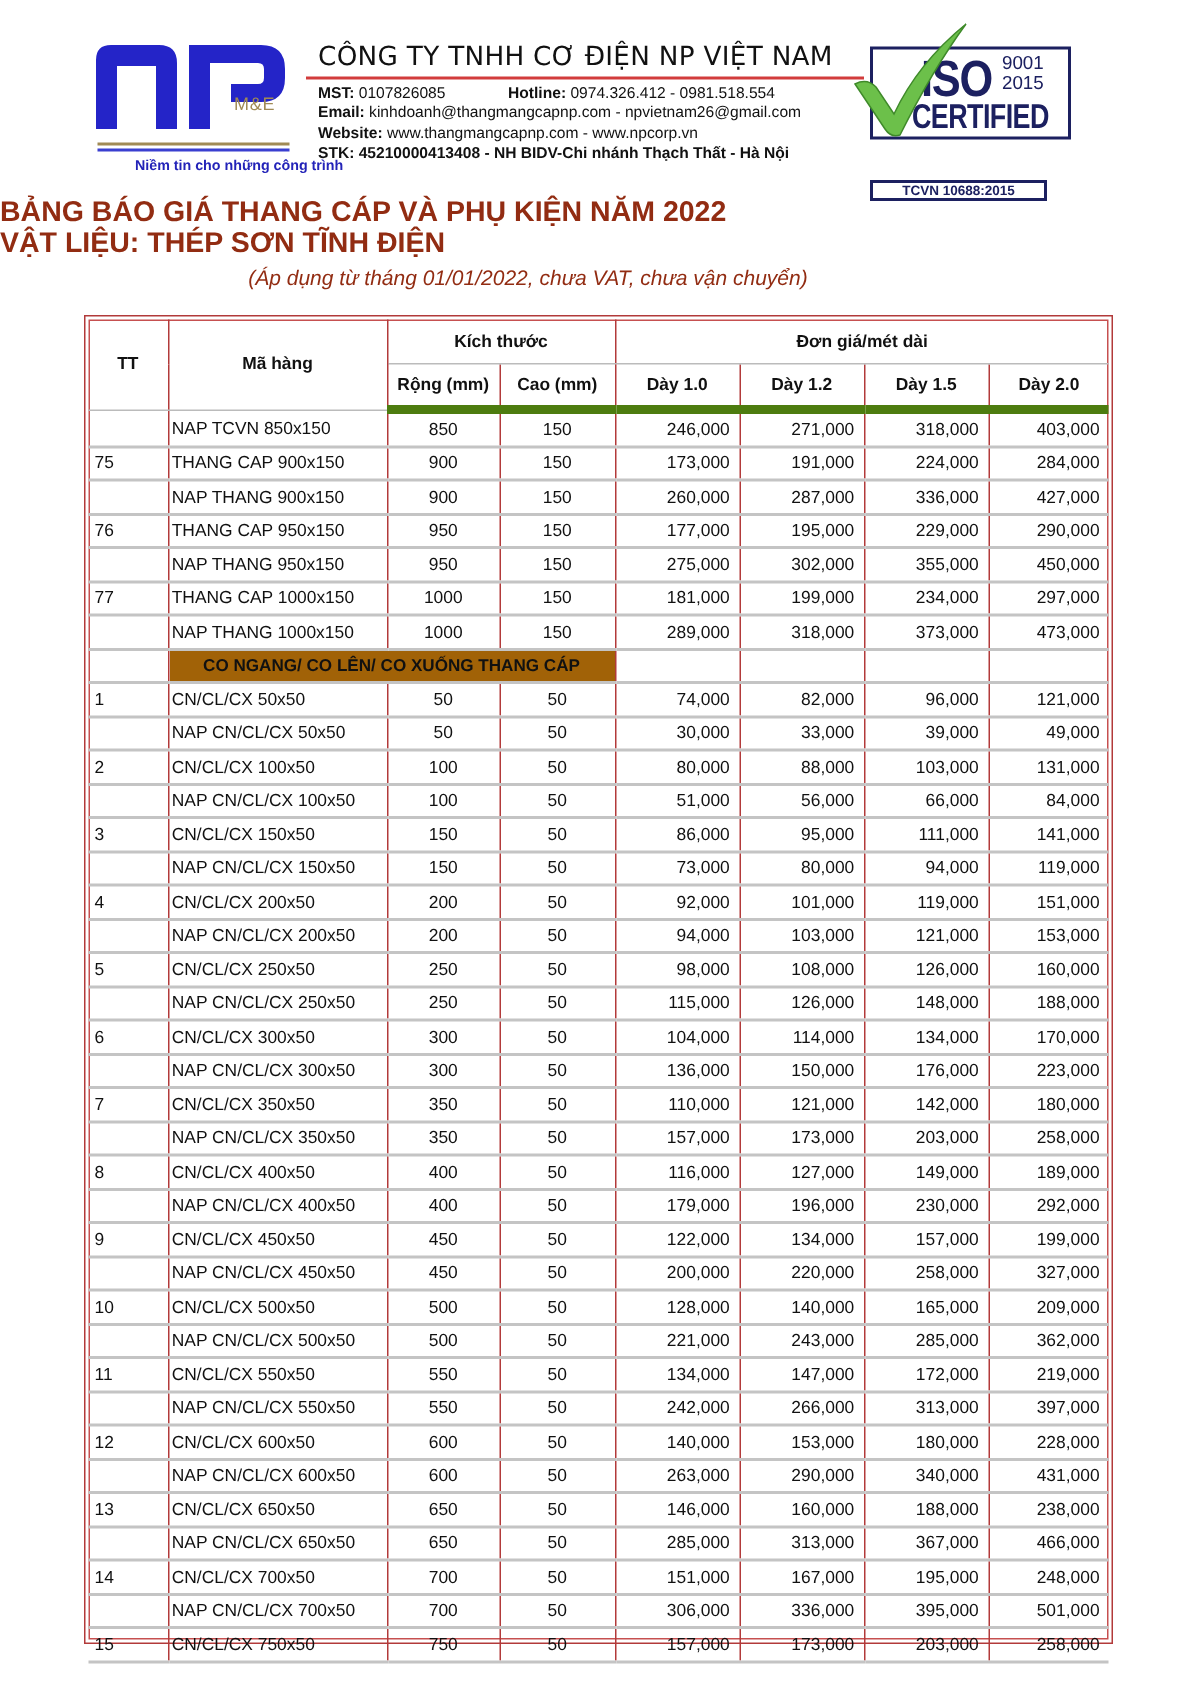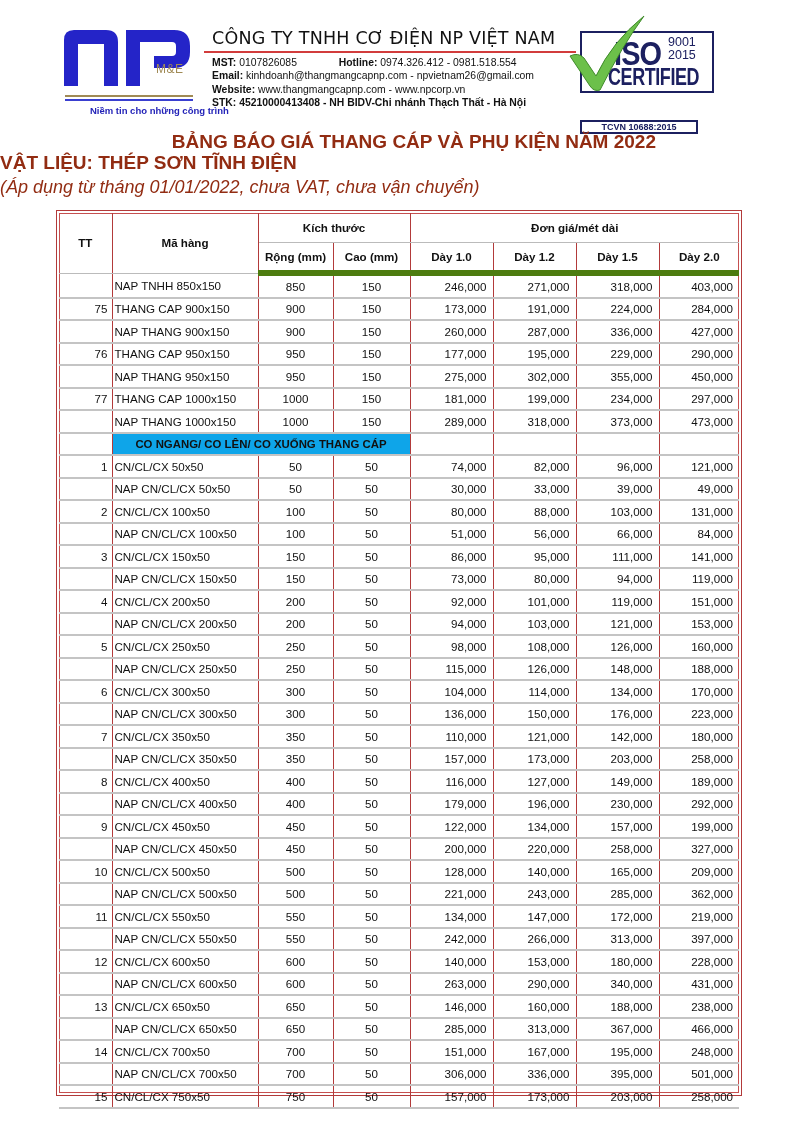--- a/index.html
+++ b/index.html
@@ -22,46 +22,46 @@
 
   .iso { position:absolute; left:568px; top:12px; width:150px; height:100px; }
   .iso-box { position:absolute; left:12px; top:19px; width:134px; height:62px; border:2px solid #1c2060; box-sizing:border-box; background:#fff; }
   .iso-word { position:absolute; left:46px; top:22px; font-family:"Liberation Sans", sans-serif; font-weight:bold; font-size:34px; color:#1c2060; letter-spacing:-1px; transform:scaleX(0.85); transform-origin:left; }
   .iso-num { position:absolute; left:100px; top:24px; font-size:12.5px; line-height:13px; color:#1c2060; }
   .iso-cert { position:absolute; left:40px; top:52px; font-weight:bold; font-size:23px; color:#1c2060; transform:scaleX(0.78); transform-origin:left; letter-spacing:-0.5px; }
   .iso-tcvn { position:absolute; left:12px; top:84px; width:118px; height:14px; border:2px solid #1c2060; box-sizing:border-box; font-size:9px; font-weight:bold; color:#1c2060; text-align:center; line-height:10px;margin-top:24px; }
   .iso-check { position:absolute; left:0; top:0; width:80px; height:80px; }
 
   
-  .title1 { position:absolute; left:0; width:656px; top:131px; text-align:right; font-weight:bold; font-size:19px; color:#922c12; }
+  .title1 { position:absolute; left:0; width:656px; top:131px; text-align:left; font-weight:bold; font-size:19px; color:#922c12; }
   .title2 { position:absolute; left:0; width:800px; top:152px; text-align:left; font-weight:bold; font-size:19px; color:#922c12; }
-  .subtitle { position:absolute; left:0; width:704px; top:177px; text-align:left; font-style:italic; font-size:18px; color:#922c12; }
+  .subtitle { position:absolute; left:0; width:704px; top:177px; text-align:center; font-style:italic; font-size:14px; color:#922c12; }
 
   
   .tbl-frame { position:absolute; left:56px; top:210px; width:686px; height:886px; border:1.5px solid #b23a3a; box-sizing:border-box; }
   .tbl-frame2 { position:absolute; left:59px; top:213px; width:680px; height:880px; border:1px solid #c65050; box-sizing:border-box; }
   table.price { position:absolute; left:59px; top:213px; width:680px; border-collapse:collapse; table-layout:fixed; font-size:11.6px; }
   table.price col.c-tt { width:53px; }
   table.price col.c-code { width:146px; }
   table.price col.c-w { width:75px; }
   table.price col.c-h { width:77px; }
   table.price col.c-p { width:83px; }
   table.price col.c-p4 { width:80px; }
   table.price th { font-weight:bold; font-size:11.6px; color:#111; border-right:1.5px solid #b23a3a; border-bottom:1px solid #bbbbbb; }
   table.price th.last { border-right:none;margin-top:37px; }
   table.price thead tr.h1 th { height:27px; }
   table.price thead tr.h2 th { height:25px; }
   table.price thead tr.h2 th { border-bottom:6px solid #4d7c0f; }
   table.price td { height:20.5px; border-right:1.5px solid #b23a3a; border-bottom:2px solid #c4c4c4; padding:0 4px; white-space:nowrap; overflow:hidden; }
   table.price td.last { border-right:none; }
-  td.tt { text-align:right; }
+  td.tt { text-align:left; }
   td.code { text-align:left; padding-left:2px !important; }
   td.num { text-align:center; }
   td.price { text-align:right; padding-right:6px !important; }
-  td.section { background:#0ea5e9; text-align:center; font-weight:bold; border:1px solid #2b7d9a; font-size:11.4px; }
+  td.section { background:#a16207; text-align:center; font-weight:bold; border:1px solid #2b7d9a; font-size:11.4px; }
 </style>
 </head>
 <body>
 
 <div class="logo">
   <svg class="logo-np" viewBox="0 0 130 60">
 
     <path d="M2 58 V12 Q2 2 12 2 H44 Q56 2 56 14 V58 H42 V16 H16 V58 Z" fill="#2424c8"></path>
 
     <path d="M64 58 V2 H112 Q128 2 128 18 V24 Q128 40 112 40 H92 V28 H110 Q114 28 114 24 V18 Q114 14 110 14 H78 V58 Z" fill="#2424c8"></path>
@@ -139,21 +139,21 @@
       <th>Cao (mm)</th>
       <th>Dày 1.0</th>
       <th>Dày 1.2</th>
       <th>Dày 1.5</th>
       <th class="last">Dày 2.0</th>
     </tr>
   </thead>
   <tbody id="tbody">
       <tr>
     <td class="tt"></td>
-    <td class="code">NAP TNHH 850x150</td>
+    <td class="code">NAP TCVN 850x150</td>
     <td class="num">850</td>
     <td class="num">150</td>
     <td class="price">246,000</td>
     <td class="price">271,000</td>
     <td class="price">318,000</td>
     <td class="price last">403,000</td>
   </tr>
       <tr>
     <td class="tt">75</td>
     <td class="code">THANG CAP 900x150</td>

